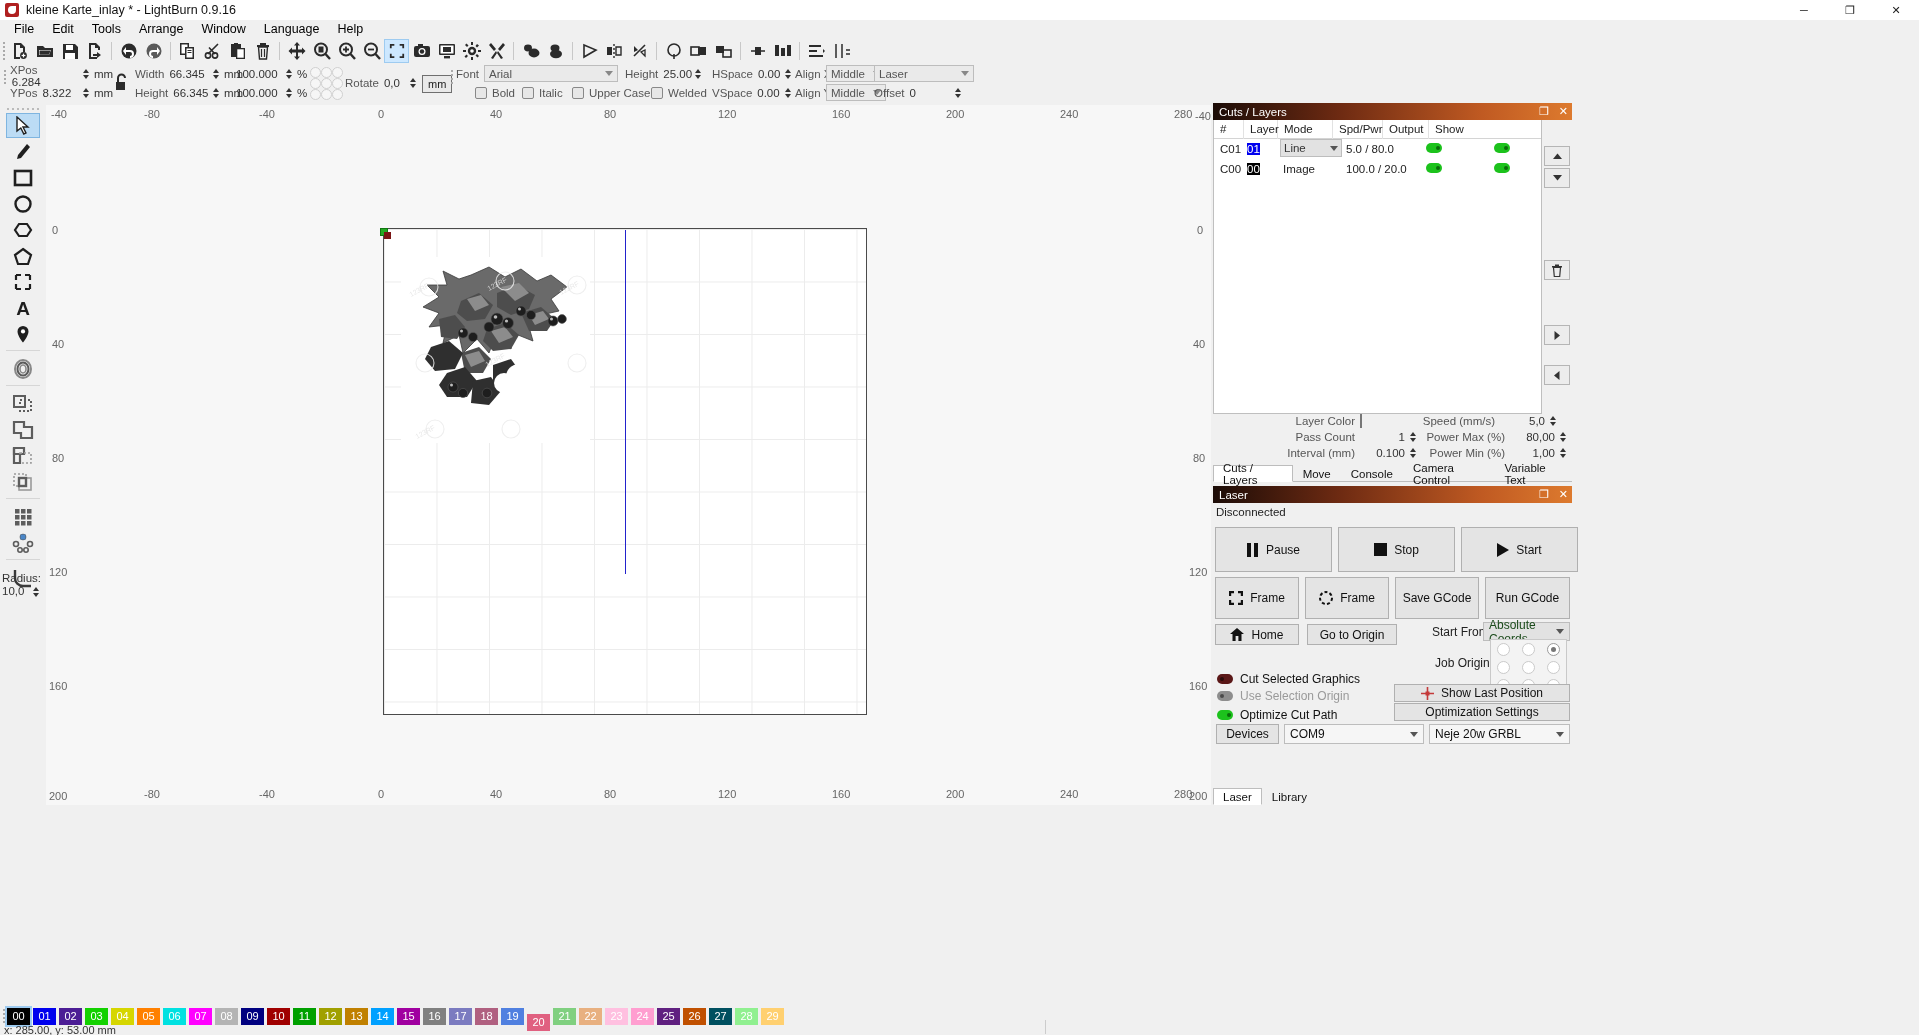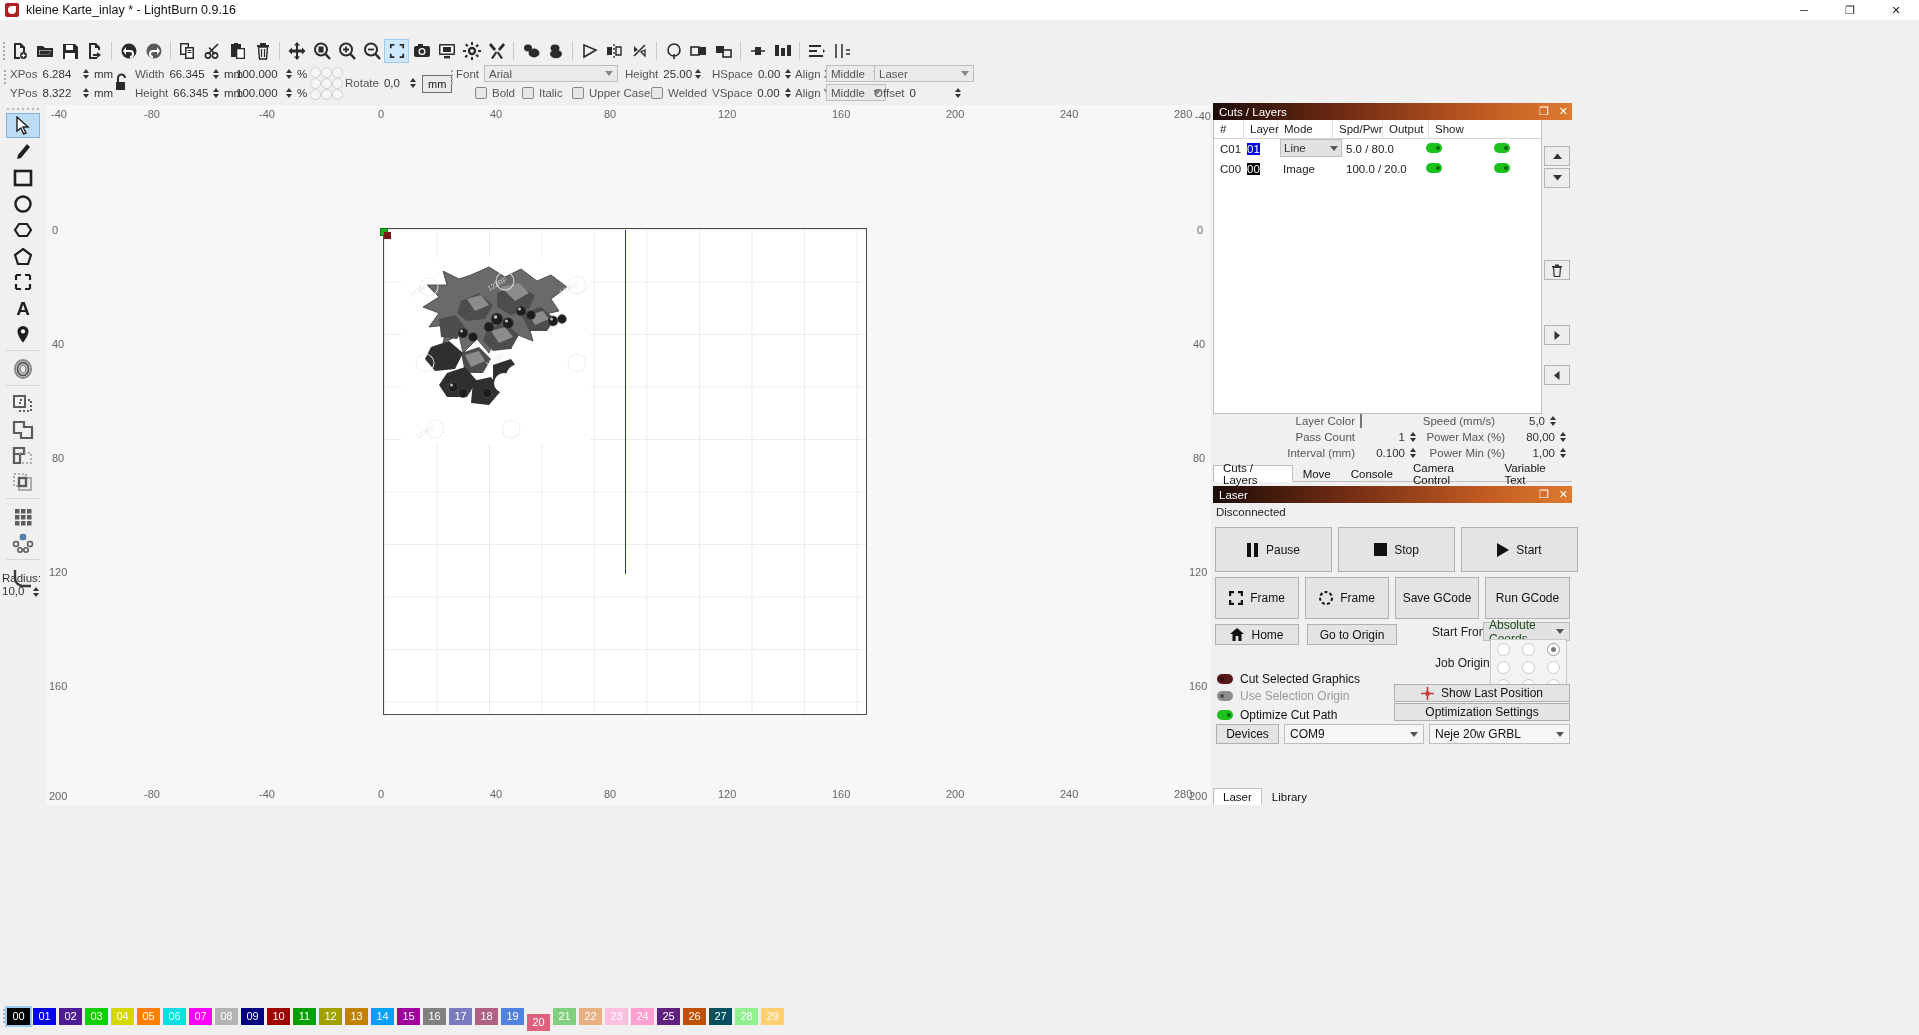--- a/index.html
+++ b/index.html
@@ -207,20 +207,29 @@
   <div class="titlebar">
     <div class="title-ico"></div>
     <div class="title-text">kleine Karte_inlay * - LightBurn 0.9.16</div>
     <div class="win-btns">
       <div class="win-btn">─</div>
       <div class="win-btn">❐</div>
       <div class="win-btn close">✕</div>
     </div>
   </div>
 
+  <div class="menubar">
+    <div class="menu-item">File</div>
+    <div class="menu-item">Edit</div>
+    <div class="menu-item">Tools</div>
+    <div class="menu-item">Arrange</div>
+    <div class="menu-item">Window</div>
+    <div class="menu-item">Language</div>
+    <div class="menu-item">Help</div>
+  </div>
 
   <div class="toolbar">
     <div class="grip">
         <i></i>
         <i></i>
         <i></i>
         <i></i>
         <i></i>
       </div>
 
@@ -459,21 +468,21 @@
   </div>
 
   <div class="propbar">
     <div class="grip" style="position:absolute;left:1px;top:3px;">
         <i></i>
         <i></i>
         <i></i>
         <i></i>
       </div>
 
-    <div class="prow r1" style="left:10px;">
+    <div class="prow r1" style="left:10px;flex-direction:column;">
       <span class="plabel">XPos</span>
       <span class="pval">6.284</span>
     </div>
     <div class="prow r1" style="left:78px;">
       <span class="spin">
           <span class="up"></span>
           <span class="dn"></span>
         </span>
       <span class="pval">mm</span>
     </div>
@@ -1214,14 +1223,18 @@
         <div class="pcell" style="background: rgb(255, 192, 224);">23</div>
         <div class="pcell" style="background: rgb(255, 158, 208);">24</div>
         <div class="pcell" style="background: rgb(96, 32, 128);">25</div>
         <div class="pcell" style="background: rgb(192, 80, 0);">26</div>
         <div class="pcell" style="background: rgb(0, 80, 96);">27</div>
         <div class="pcell" style="background: rgb(144, 240, 144);">28</div>
         <div class="pcell" style="background: rgb(255, 208, 112);">29</div>
       </div>
   </div>
 
+  <div class="statusbar">
+    <span>x: 285.00, y: 53.00 mm</span>
+    <span class="sep"></span>
+  </div>
 
 </div>
 
 </body></html>

